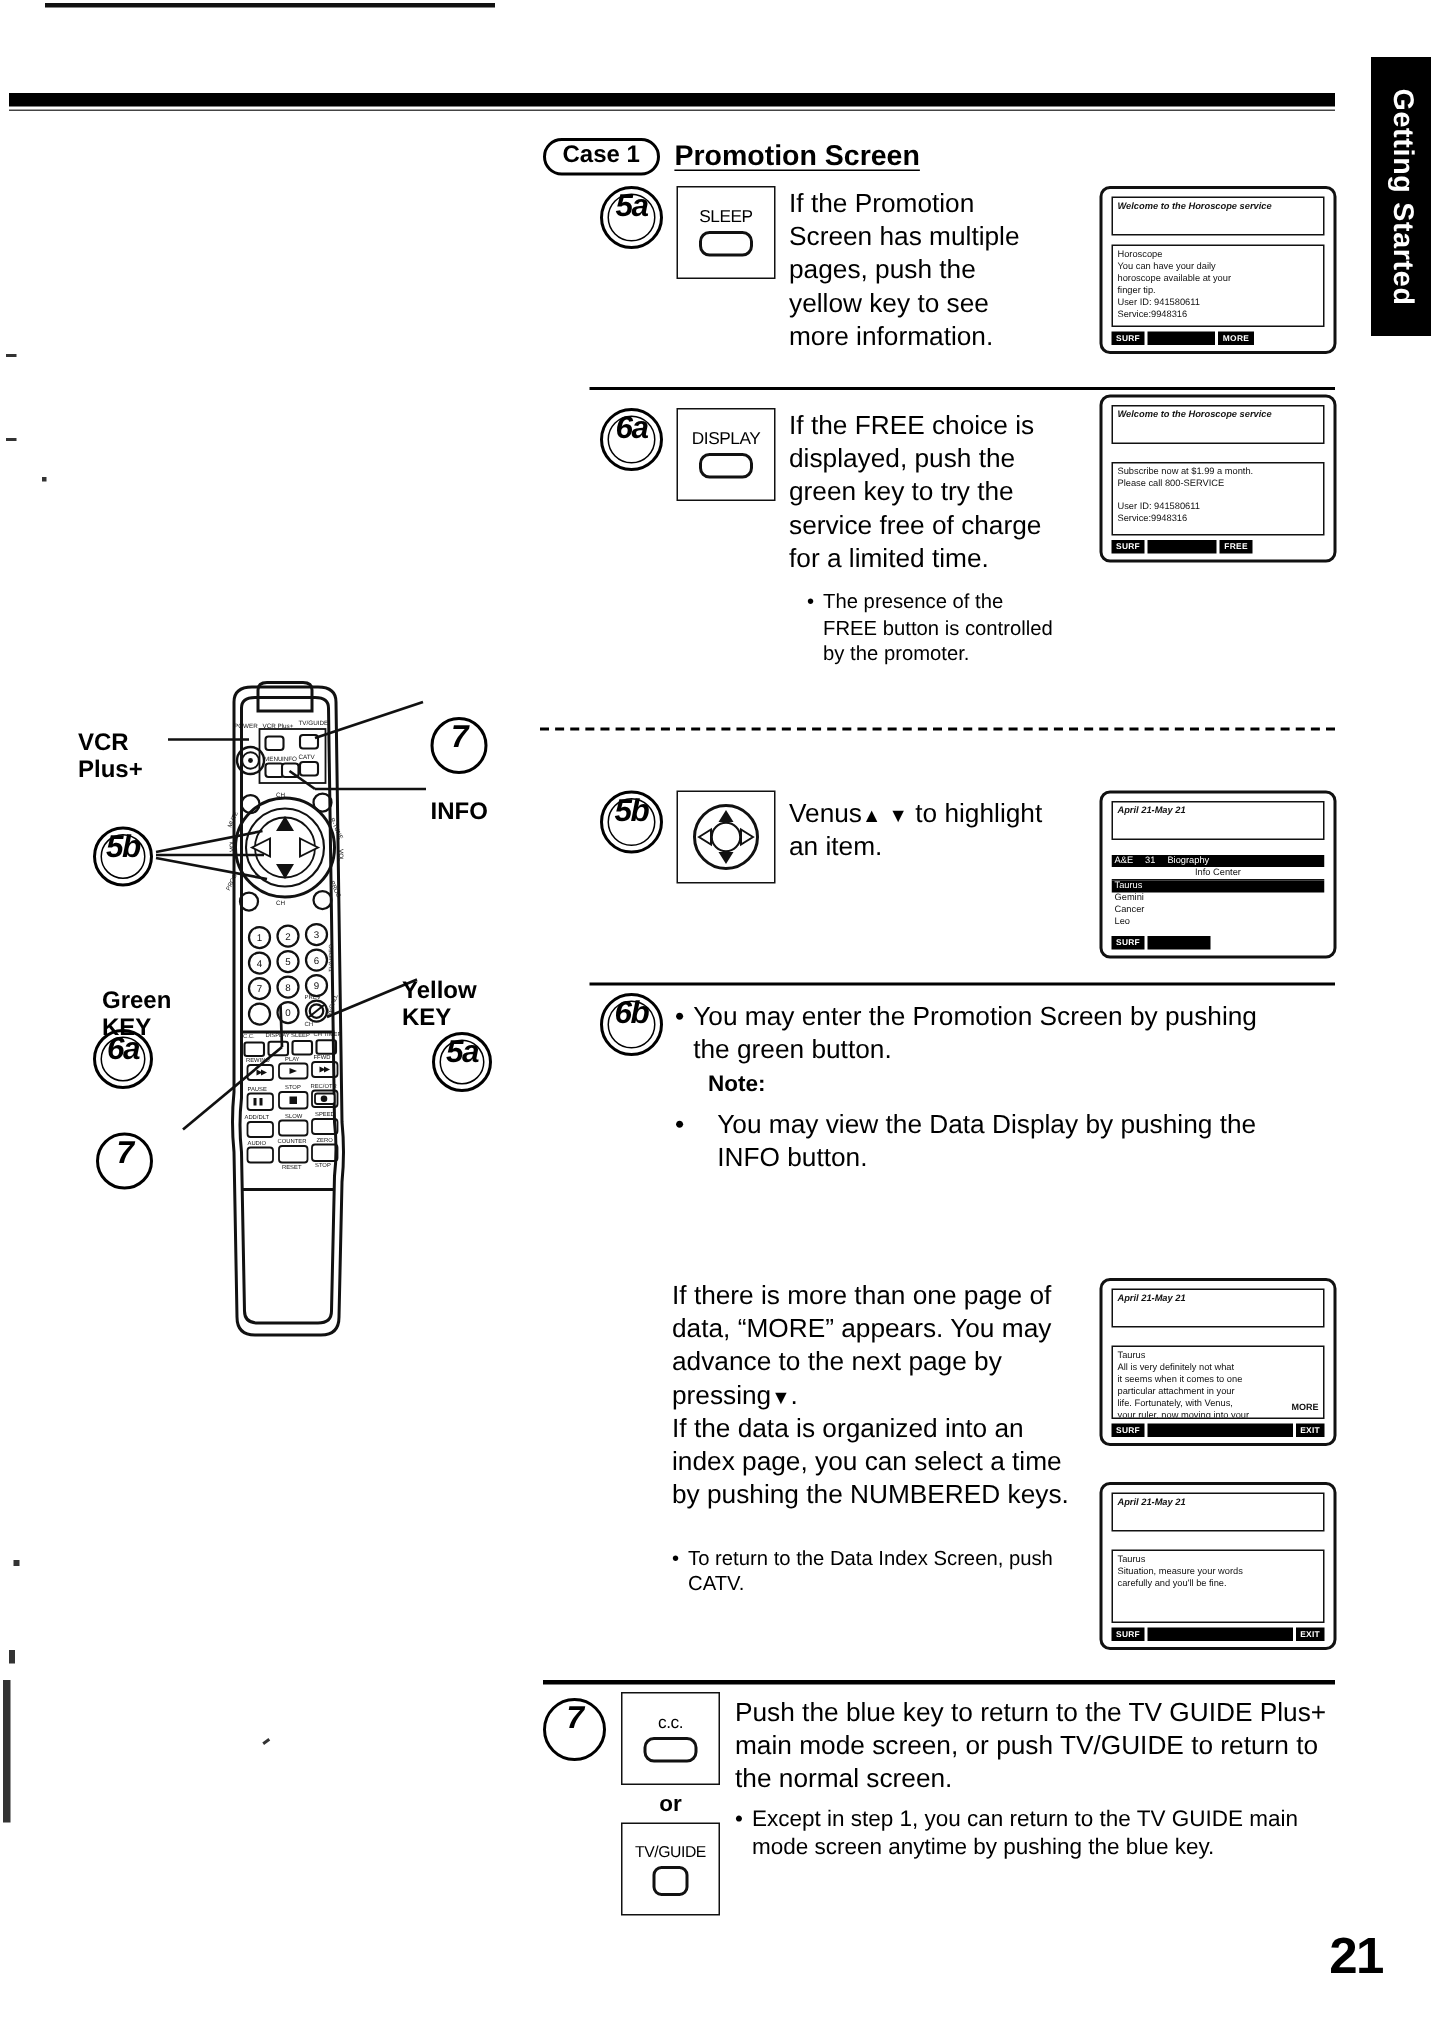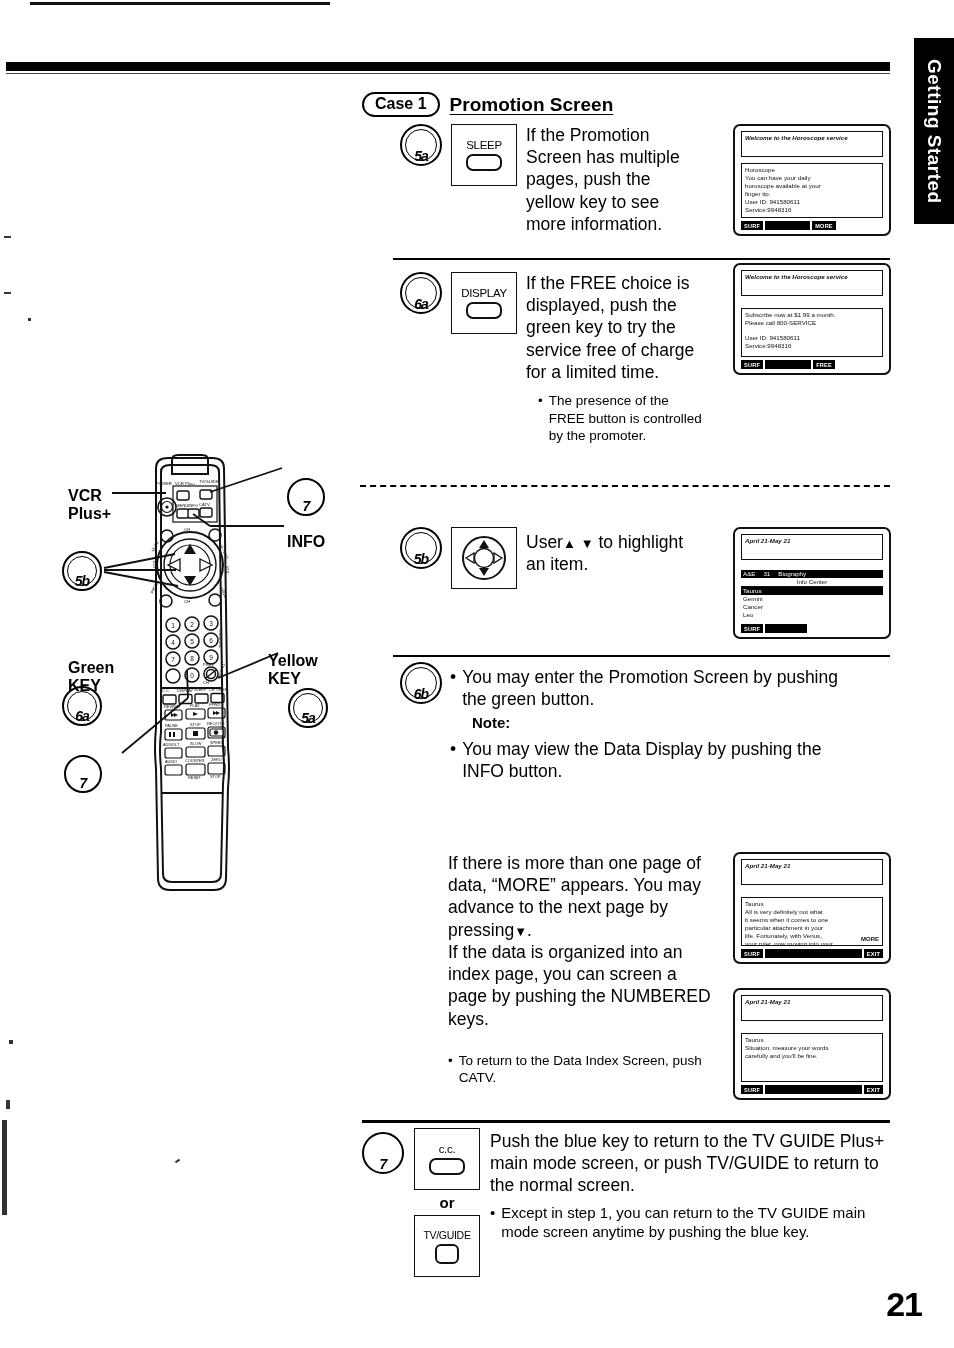--- a/index.html
+++ b/index.html
@@ -58,22 +58,22 @@
   }
   .case-title {
     font-size:19px; font-weight:bold;
     text-decoration: underline;
     text-underline-offset: 3px;
   }
 
   
   .step-circle {
     width:42px; height:42px; border:2.5px solid #000; border-radius:50%;
-    display:flex; align-items:flex-end; justify-content:center;
-    font-size:14px; font-weight:bold; font-style:italic;
+    display:flex; align-items:flex-start; justify-content:center;
+    font-size:21px; font-weight:bold; font-style:italic;
     flex:0 0 auto;
   }
   .step-circle.inner { position:relative; }
   .step-circle.inner::after{
     content:""; position:absolute; inset:3px; border:1.5px solid #000; border-radius:50%;
   }
   .step-circle span { position:relative; z-index:2; letter-spacing:-1px; }
 
   
   .keybox {
@@ -257,21 +257,21 @@
       <svg width="50" height="50" viewBox="0 0 50 50">
         <circle cx="25" cy="25" r="21" fill="none" stroke="#111" stroke-width="2"></circle>
         <circle cx="25" cy="25" r="9.5" fill="none" stroke="#111" stroke-width="1.4"></circle>
         <polygon points="25,7 30,15 20,15" fill="#111"></polygon>
         <polygon points="25,43 30,35 20,35" fill="#111"></polygon>
         <polygon points="7,25 15,20 15,30" fill="#fff" stroke="#111" stroke-width="1.3"></polygon>
         <polygon points="43,25 35,20 35,30" fill="#fff" stroke="#111" stroke-width="1.3"></polygon>
       </svg>
     </div>
     <div class="btext" style="width:180px; padding-top:4px;">
-      <span>User</span><span style="font-size:13px;">▲</span>
+      <span>Venus</span><span style="font-size:13px;">▲</span>
       <span style="font-size:13px;">▼</span>
       <span>to highlight an item.</span>
     </div>
   </div>
 
   <div class="tv" style="left:733px; top:527px;">
     <div class="tv-head">April 21-May 21</div>
     <div class="tv-body nb" style="margin-top:10px;">
       <div class="inv">
         <span>A&amp;E</span>
@@ -303,30 +303,30 @@
         <div class="dot">•</div>
         <div style="width:400px;">You may enter the Promotion Screen by pushing the green button.</div>
       </div>
 
       <div class="btext mid" style="margin-top:3px; margin-left:22px; display:flex; gap:5px;">
         <div class="note-label">Note:</div>
       </div>
 
       <div class="btext bullet" style="margin-top:5px;">
         <div class="dot">•</div>
-        <div style="width:405px;">You may view the Data Display by pushing the INFO button.</div>
+        <div style="width:405px;margin-left:16px;">You may view the Data Display by pushing the INFO button.</div>
       </div>
     </div>
   </div>
 
   <div style="position:absolute; left:448px; top:852px; width:272px;">
     <div class="btext">
       <span>If there is more than one page of data, “MORE” appears. You may advance to the next page by pressing</span><span style="font-size:13px;">▼</span><span>.</span>
     </div>
-    <div class="btext">If the data is organized into an index page, you can screen a page by pushing the NUMBERED keys.</div>
+    <div class="btext">If the data is organized into an index page, you can select a time by pushing the NUMBERED keys.</div>
     <div class="btext small bullet" style="margin-top:22px;">
       <div class="dot">•</div>
       <div>To return to the Data Index Screen, push CATV.</div>
     </div>
   </div>
 
   <div class="tv" style="left:733px; top:852px;">
     <div class="tv-head">April 21-May 21</div>
     <div class="tv-body" style="margin-top:12px;">
       <div class="row">Taurus</div>
@@ -552,21 +552,21 @@
       <line x1="150" y1="78" x2="224" y2="78"></line>
       <line x1="44" y1="120" x2="115" y2="106"></line>
       <line x1="44" y1="122" x2="116" y2="122"></line>
       <line x1="44" y1="124" x2="118" y2="138"></line>
       <line x1="62" y1="305" x2="128" y2="250"></line>
       <line x1="128" y1="250" x2="127" y2="222"></line>
       <line x1="158" y1="230" x2="218" y2="205"></line>
     </g>
   </svg>
 
-  <div class="callout" style="left:68px; top:487px; white-space:pre-line;">VCR
+  <div class="callout" style="left:52px; top:487px; white-space:pre-line;">VCR
 Plus+</div>
   <div class="callout" style="left:287px; top:533px;">INFO</div>
   <div class="callout" style="left:68px; top:659px; white-space:pre-line;">Green
 KEY</div>
   <div class="callout" style="left:268px; top:652px; white-space:pre-line;">Yellow
 KEY</div>
 
   <div class="step-circle" style="position:absolute; left:287px; top:478px; width:38px; height:38px;">
     <span>7</span>
   </div>

